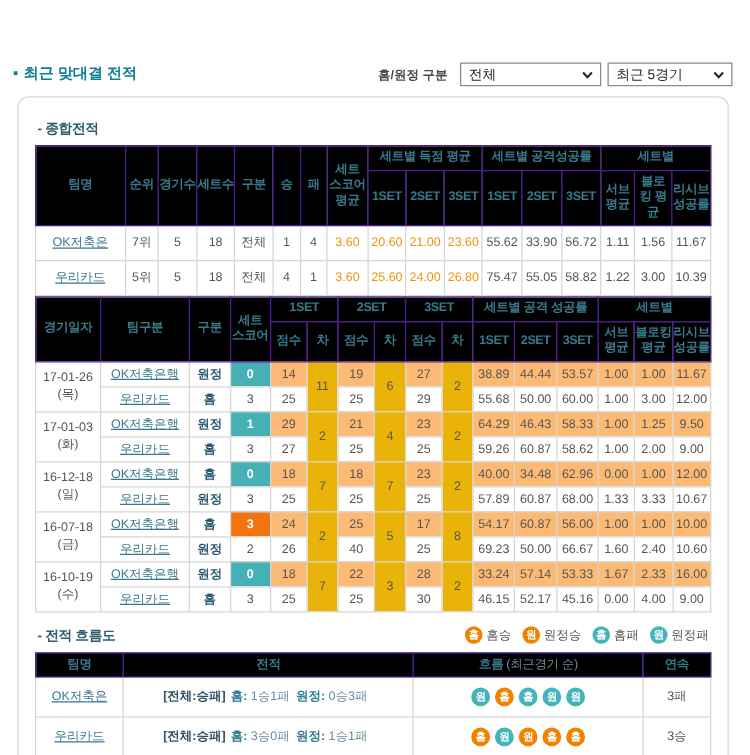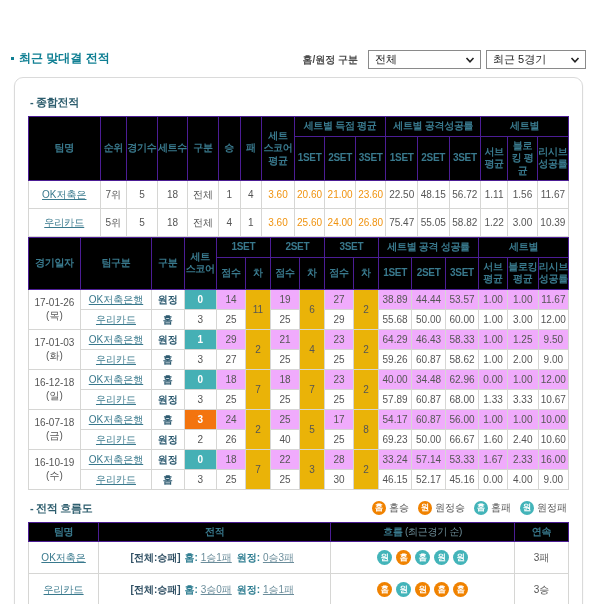--- a/index.html
+++ b/index.html
@@ -19,33 +19,33 @@
   .legend .item{display:flex;align-items:center;margin-left:9px;}
   .sq{width:11px;height:11px;display:inline-block;margin-right:3px;box-sizing:border-box;}
   .sq-win{background:#f3740e;}.sq-loss{background:#45b0b5;}.sq-diff{background:#fffbd9;border:1px solid #dcd5ab;}
   table{width:100%;border-collapse:collapse;table-layout:fixed;font-size:10px;color:#555;}
   th{background:#000000;color:#39798d;font-weight:bold;border:1px solid #4c1d95;padding:3px 0;line-height:1.25;letter-spacing:-0.3px;}
   td{border:1px solid #d6d6d4;text-align:center;padding:3px 0;line-height:1.3;background:#fff;}
   .tbl-summary td{padding:7px 0;}
   .team-link{color:#39798d;text-decoration:underline;cursor:pointer;}
   .orange{color:#f0930f;}
   .bold-div{font-weight:bold;color:#2c5a70;}
-  .tint{background:#f0abfc;}
+  .tint{background:#fdba74;}
   .diff{background:#eab308;}
   .ss-win{background:#f3740e;color:#fff;font-weight:bold;}
   .ss-loss{background:#45b0b5;color:#fff;font-weight:bold;}
   .date-cell{color:#555;}
   .vs-badge{display:inline-flex;align-items:center;justify-content:center;width:15px;height:15px;border:2px solid #2aa99e;border-radius:50%;color:#2aa99e;font-size:8px;font-weight:bold;font-style:italic;vertical-align:-3px;margin:0 2px;}
   .circle{width:15px;height:15px;border-radius:50%;display:inline-flex;align-items:center;justify-content:center;color:#fff;font-size:8.5px;font-weight:bold;margin:0 2px;vertical-align:middle;}
   .c-win{background:#f08200;}.c-loss{background:#43b4b9;}
   .circle.sm{width:14px;height:14px;margin:0 3px 0 0;}
   .tbl-flow td{padding:8px 0;}
   .rec-total{font-weight:bold;color:#2f4f63;margin-right:4px;}
   .rec-lab{font-weight:bold;color:#2e7d91;}
-  .rec-val{color:#6b8d9b;margin-right:5px;text-decoration:underline;}
+  .rec-val{color:#6b8d9b;margin-right:5px;}
   .flow-sub{font-weight:normal;color:#6d8d98;}
 </style>
 </head>
 <body>
 
 <div class="topbar">
   <div class="page-title">
       <span>최근 맞대결 전적</span>
     </div>
   <div class="controls">
@@ -126,22 +126,22 @@
           <td>7위</td>
           <td>5</td>
           <td>18</td>
           <td>전체</td>
           <td>1</td>
           <td>4</td>
           <td class="orange">3.60</td>
           <td class="orange">20.60</td>
           <td class="orange">21.00</td>
           <td class="orange">23.60</td>
-          <td>22.50</td>
-          <td>48.15</td>
+          <td>55.62</td>
+          <td>33.90</td>
           <td>56.72</td>
           <td>1.11</td>
           <td>1.56</td>
           <td>11.67</td>
         </tr>
         <tr>
           <td><a class="team-link" href="#">우리카드</a></td>
           <td>5위</td>
           <td>5</td>
           <td>18</td>

